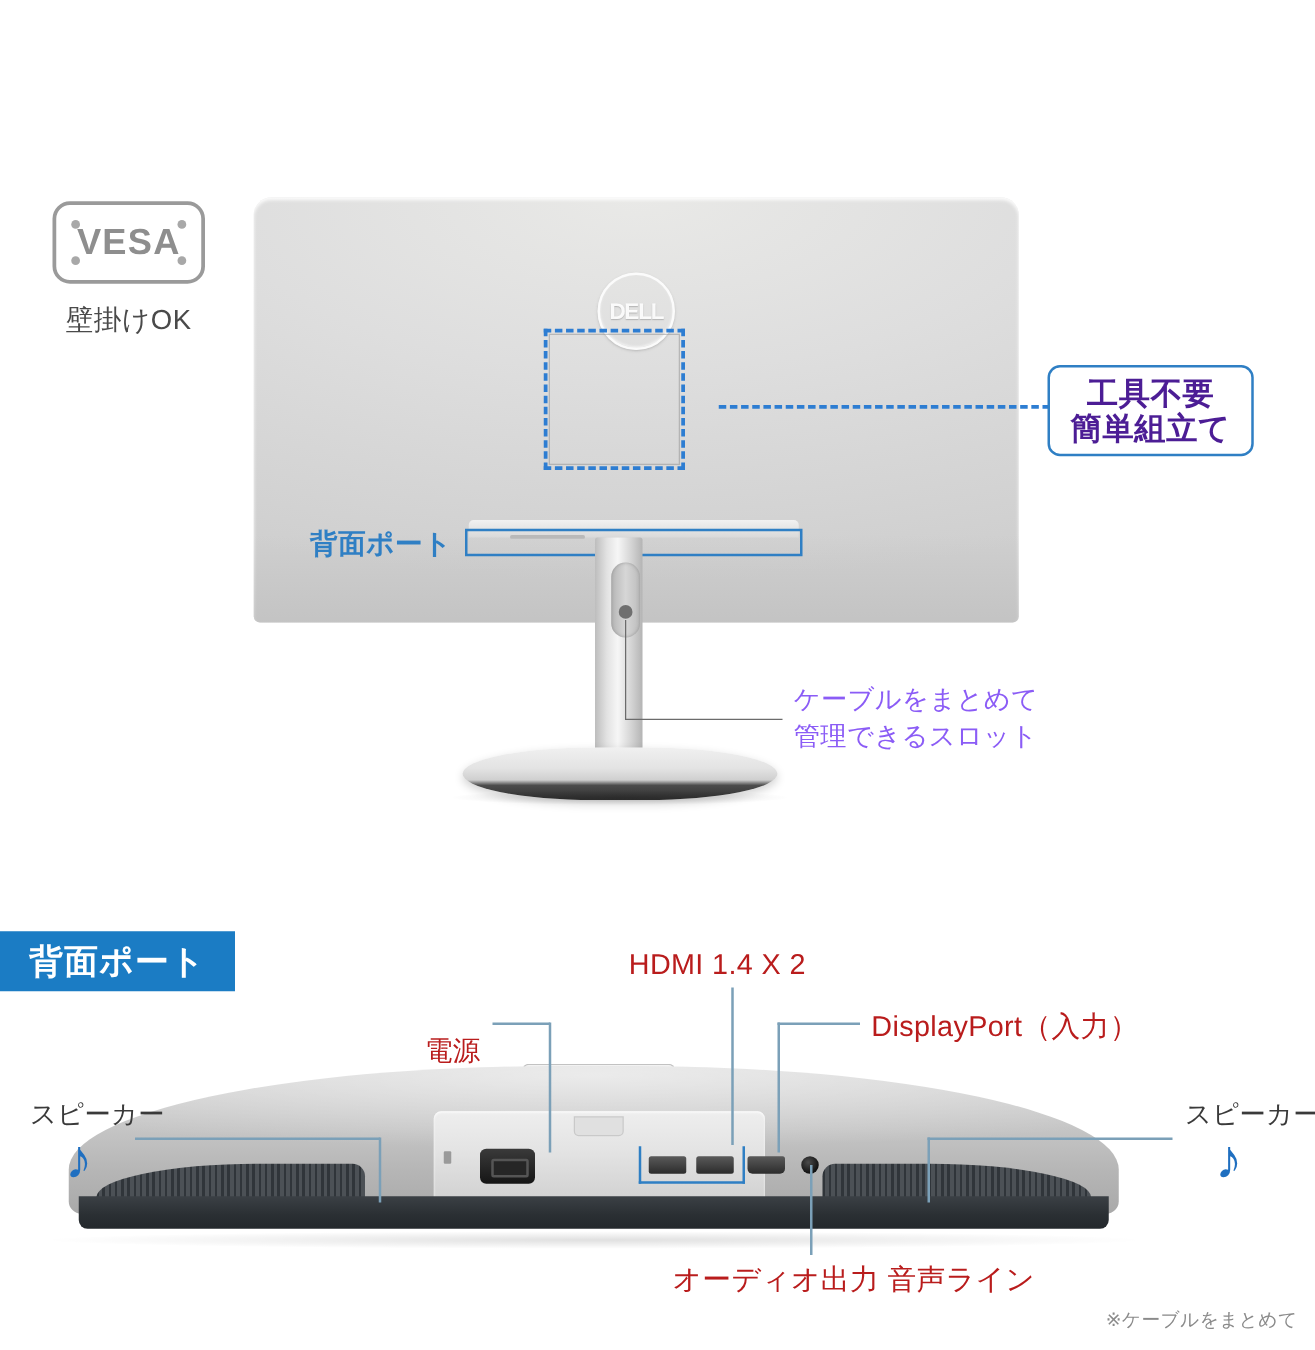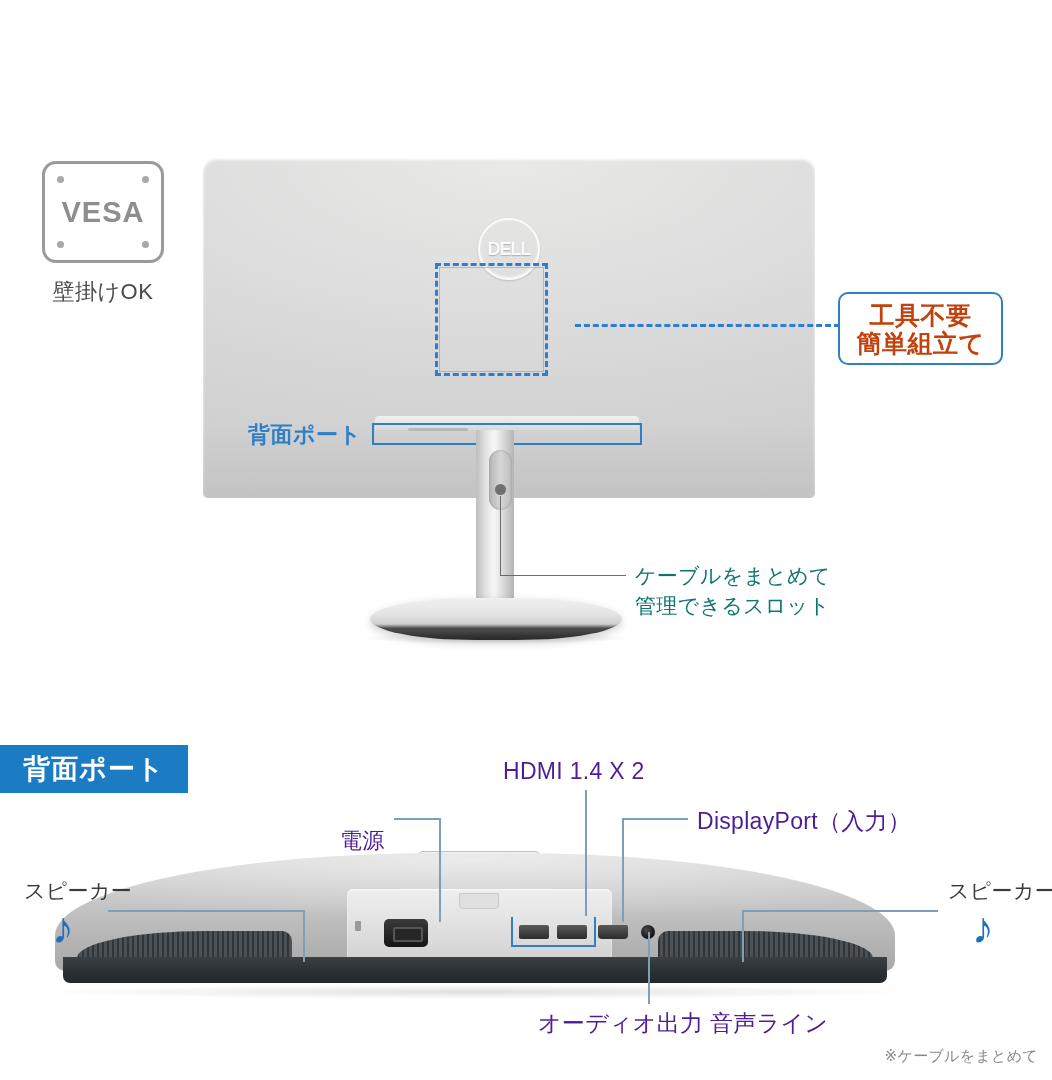--- a/index.html
+++ b/index.html
@@ -15,21 +15,21 @@
   .page-title {
     position: absolute; left: 0; top: 18px; width: 1052px;
     text-align: center;
     font-size: 50px; font-weight: 700; letter-spacing: 1px;
     color: #1569b0;
   }
 
   
   .vesa-wrap { position: absolute; left: 42px; top: 161px; width: 122px; }
   .vesa-box {
-    width: 122px; height: 102px;
+    width: 122px; height: 66px;
     border: 3px solid #9a9a9a; border-radius: 14px;
     position: relative;
     display: flex; align-items: center; justify-content: center;
   }
   .vesa-box .dot {
     position: absolute; width: 7px; height: 7px; border-radius: 50%;
     background: #a8a8a8;
   }
   .vesa-box .d1 { left: 12px; top: 12px; }
   .vesa-box .d2 { right: 12px; top: 12px; }
@@ -130,37 +130,37 @@
     position:absolute; left:842px; top:253px;
     font-size: 21px; color:#3f3f3f; letter-spacing:.5px;
   }
   .callout-box {
     position:absolute; left:838px; top:292px; width:165px; height:73px;
     border: 2.5px solid #2f7fc4; border-radius: 10px;
     display:flex; flex-direction:column; align-items:center; justify-content:center;
     line-height: 1.12;
   }
   .callout-box span {
-    font-size: 25px; font-weight: 700; color:#c2410c; letter-spacing:.5px;
+    font-size: 25px; font-weight: 700; color:#4c1d95; letter-spacing:.5px;
   }
   .dash-connector {
     position:absolute; left:575px; top:324px; width:265px; height:0;
     border-top: 3px dashed #2d7dd2;
   }
 
   
   .rear-port-label {
     position:absolute; left:248px; top:420px;
     font-size: 22px; font-weight:600; color:#2f7fc4; letter-spacing:.5px;
   }
 
   
   .cable-callout {
     position:absolute; left:635px; top:545px;
-    font-size: 21px; color:#0f766e; line-height: 1.45; letter-spacing:.3px;margin-top:16px;
+    font-size: 21px; color:#8b5cf6; line-height: 1.45; letter-spacing:.3px;
   }
   .cable-leader-v {
     position:absolute; left:500px; top:496px; width:0; height:80px;
     border-left: 1.5px solid #6b6b6b;
   }
   .cable-leader-h {
     position:absolute; left:500px; top:575px; width:126px; height:0;
     border-top: 1.5px solid #6b6b6b;
   }
 
@@ -252,21 +252,21 @@
     position:absolute; left:300px; top:76px; width:6px; height:10px;
     background:#9a9a9a; border-radius:1px;
   }
   .mb-shadow {
     position:absolute; left:40px; top:985px; width:870px; height:14px;
     border-radius:50%;
     background: radial-gradient(ellipse at center, rgba(0,0,0,.12) 0%, rgba(0,0,0,0) 72%);
   }
 
   
-  .lbl { position:absolute; font-size: 22px; color:#4c1d95; letter-spacing:.3px; white-space:nowrap; }
+  .lbl { position:absolute; font-size: 22px; color:#b91c1c; letter-spacing:.3px; white-space:nowrap; }
   .lbl-hdmi { left: 503px; top: 758px; font-size: 23px; }
   .lbl-power { left: 340px; top: 806px; margin-top: 20px; }
   .lbl-dp { left: 697px; top: 806px; font-size: 23px; }
   .lbl-audio { left: 538px; top: 1008px; font-size: 23px; }
   .lbl-spk-l { left: 24px; top: 877px; font-size: 21px; color:#3a3a3a; }
   .lbl-spk-r { left: 948px; top: 877px; font-size: 21px; color:#3a3a3a; }
   .note-icon { position:absolute; font-size: 44px; color:#1f6fc0; line-height:1; }
   .note-l { left: 52px; top: 906px; }
   .note-r { left: 972px; top: 906px; }
 

